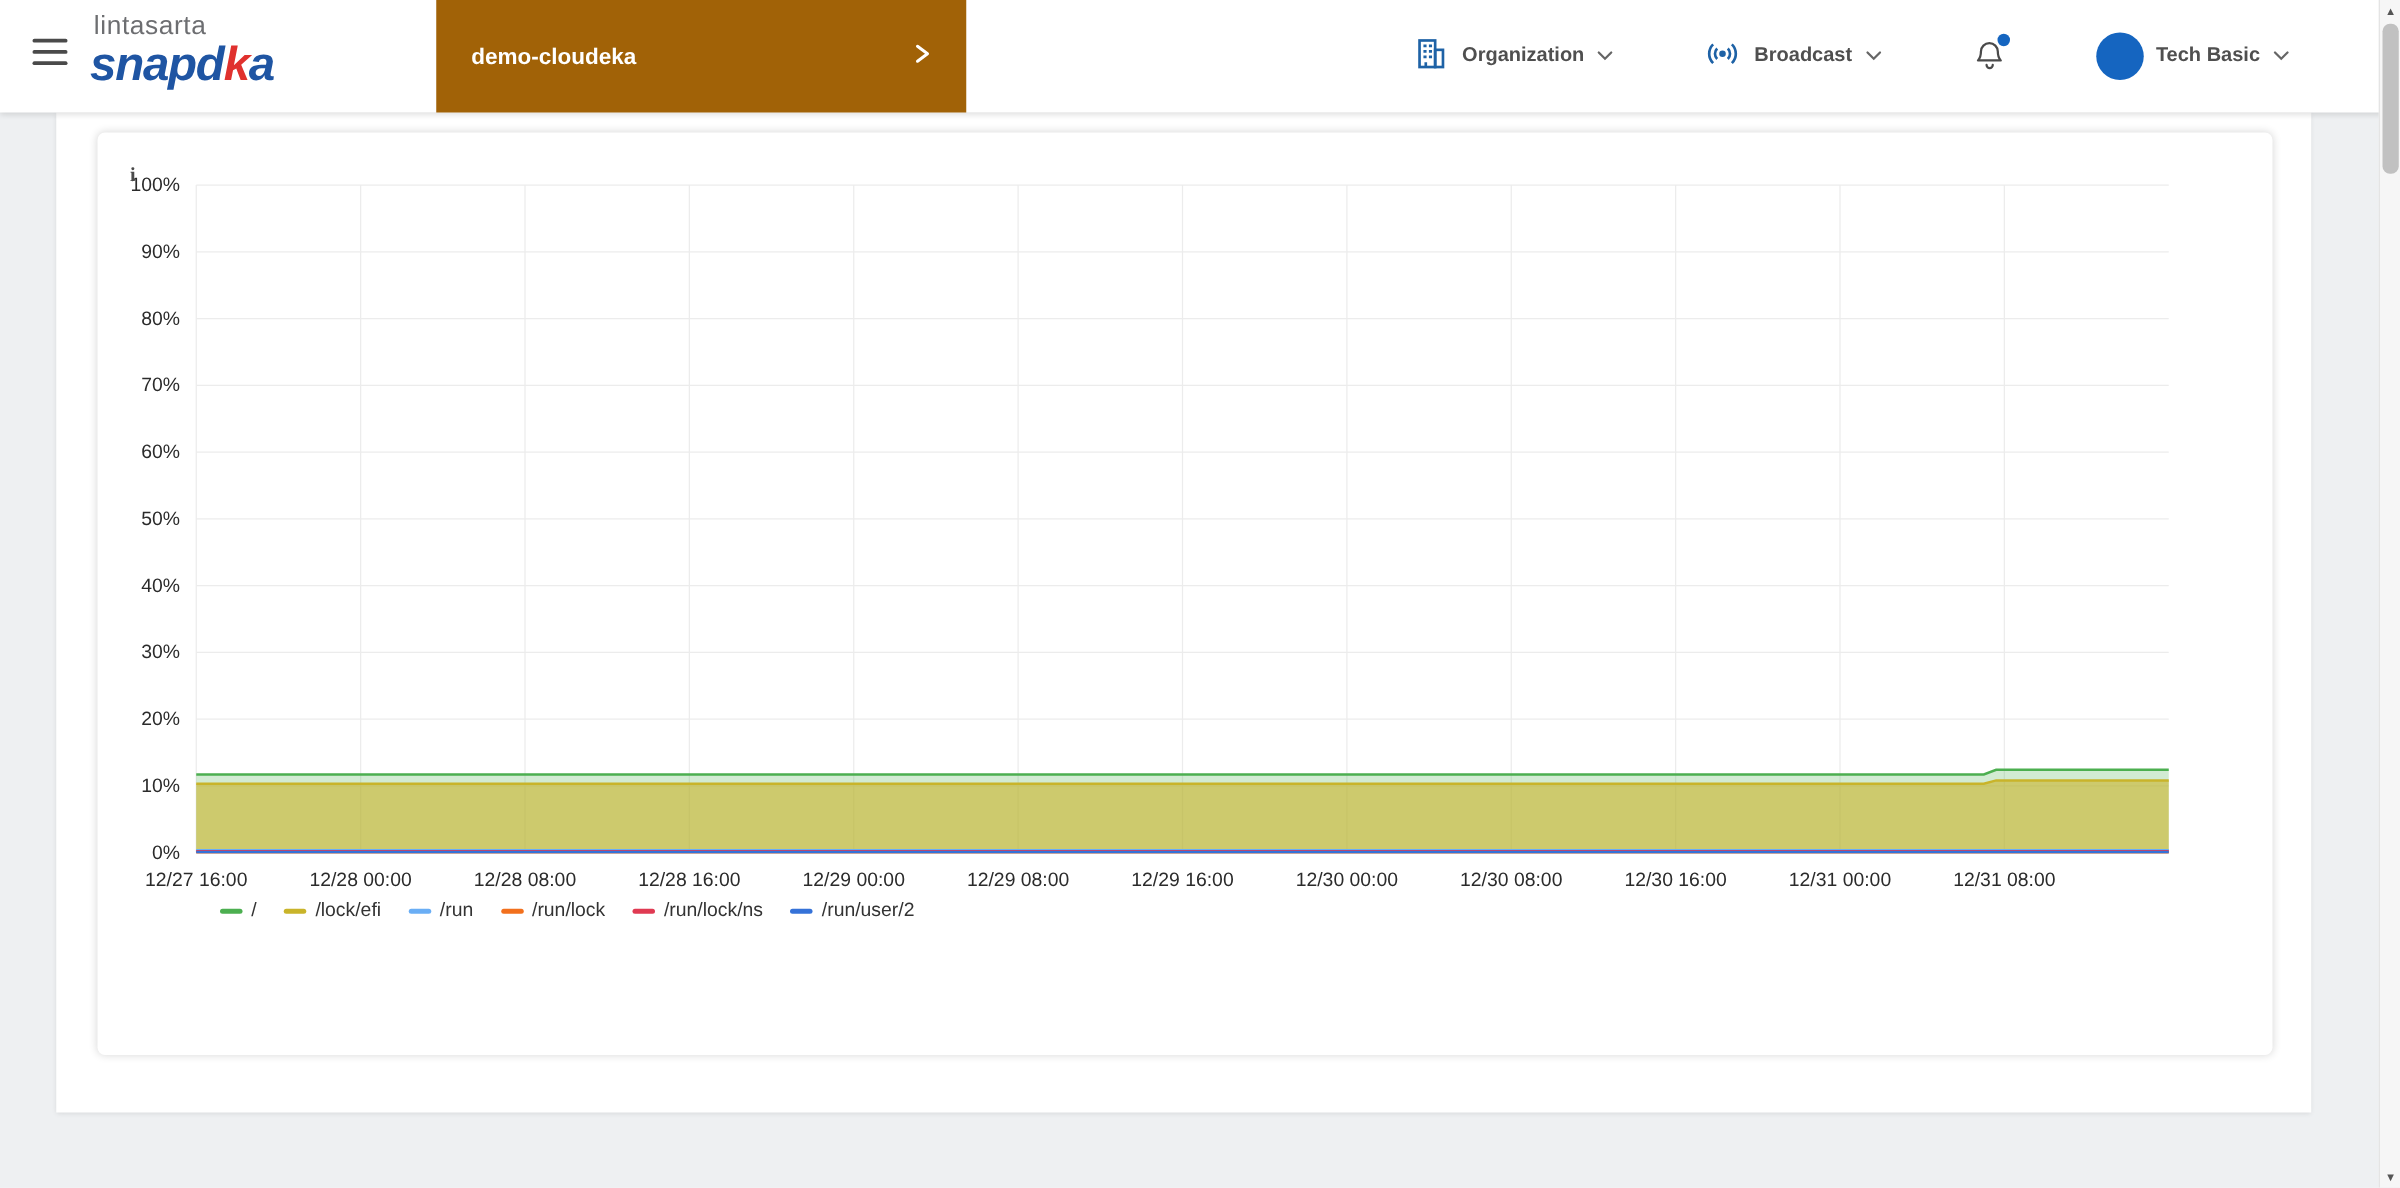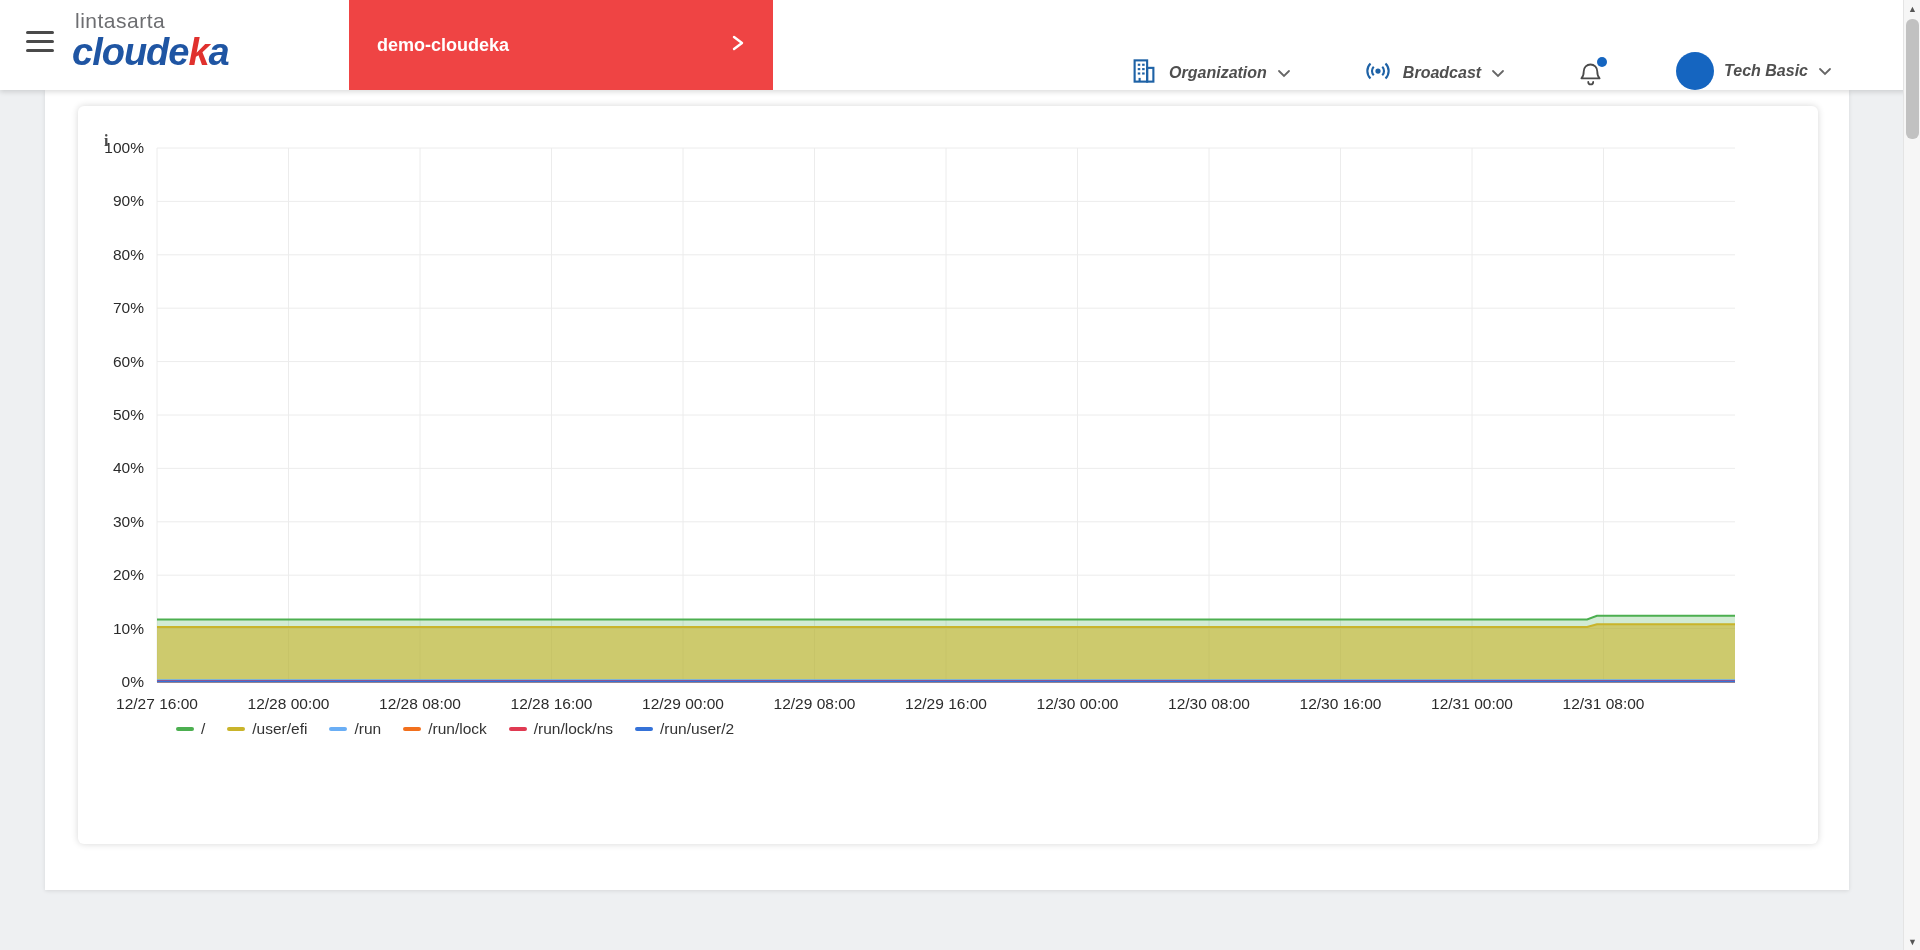--- a/index.html
+++ b/index.html
@@ -13,26 +13,26 @@
   .hamburger { position:absolute; left:26px; top:30px; width:32px; height:28px; background:none; border:none; cursor:pointer; }
   .hamburger span { display:block; width:28px; height:3.5px; background:#4a4a4a; border-radius:2px; margin:0 0 5.5px 0; }
 
   .logo { position:absolute; left:72px; top:9px; width:250px; }
   .logo-top { font-size:21px; color:#6d6e71; letter-spacing:.5px; padding-left:3px; }
   .logo-bottom { font-size:38px; font-weight:800; font-style:italic; color:#1f55a3; letter-spacing:-1px; line-height:1.0; }
   .logo-accent { color:#e0312e; }
 
   .project-box {
     position:absolute; left:349px; top:0; width:424px; height:90px;
-    background:#ef4444; color:#fff; display:flex; align-items:center; justify-content:space-between;
+    background:#a16207; color:#fff; display:flex; align-items:center; justify-content:space-between;
     padding:0 28px; cursor:pointer;
   }
   .project-name { font-size:18px; font-weight:700; }
 
-  .header-right { position:absolute; right:88px; top:0; height:90px; display:flex; align-items:flex-end; gap:72px;font-style:italic; }
+  .header-right { position:absolute; right:88px; top:0; height:90px; display:flex; align-items:center; gap:72px; }
   .nav-item { display:flex; align-items:center; gap:10px; cursor:pointer; }
   .nav-label { font-size:16px; font-weight:700; color:#4f4f4f; }
   .bell-wrap { position:relative; cursor:pointer; background:none; border:none; }
   .bell-dot { position:absolute; top:-3px; right:-3px; width:10px; height:10px; border-radius:50%; background:#1565c0; }
   .avatar { width:38px; height:38px; border-radius:50%; background:#1565c0; }
 
   
   .main { position:absolute; top:90px; left:0; width:1920px; height:860px; background:#eef0f2; }
   .panel {
     position:absolute; left:45px; top:0; width:1804px; height:800px;
@@ -64,21 +64,21 @@
 <header class="header">
 
   <button class="hamburger">
     <span></span>
       <span></span>
       <span></span>
   </button>
 
   <div class="logo">
     <div class="logo-top">lintasarta</div>
-    <div class="logo-bottom"><span>cloude</span><span class="logo-accent">k</span><span>a</span></div>
+    <div class="logo-bottom"><span>snapd</span><span class="logo-accent">k</span><span>a</span></div>
   </div>
 
   <div class="project-box">
     <span class="project-name">demo-cloudeka</span>
     <span>
       <svg width="14" height="18" viewBox="0 0 14 18">
           <polyline points="3,3 11,9 3,15" fill="none" stroke="#ffffff" stroke-width="2.4" stroke-linecap="round" stroke-linejoin="round"></polyline>
         </svg>
     </span>
   </div>
@@ -210,21 +210,21 @@
           <polyline points="69,553.0388 1647,553.0388" fill="none" stroke="#e03a52" stroke-width="2"></polyline>
           <polyline points="69,553.5728 1647,553.5728" fill="none" stroke="#3572d8" stroke-width="2"></polyline>
         </svg>
       <div class="legend" id="chart-legend">
           <div class="legend-item">
             <span class="legend-swatch" style="background: rgb(76, 175, 80);"></span>
             <span class="legend-label">/</span>
           </div>
           <div class="legend-item">
             <span class="legend-swatch" style="background: rgb(201, 180, 42);"></span>
-            <span class="legend-label">/user/efi</span>
+            <span class="legend-label">/lock/efi</span>
           </div>
           <div class="legend-item">
             <span class="legend-swatch" style="background: rgb(106, 174, 245);"></span>
             <span class="legend-label">/run</span>
           </div>
           <div class="legend-item">
             <span class="legend-swatch" style="background: rgb(242, 112, 29);"></span>
             <span class="legend-label">/run/lock</span>
           </div>
           <div class="legend-item">

